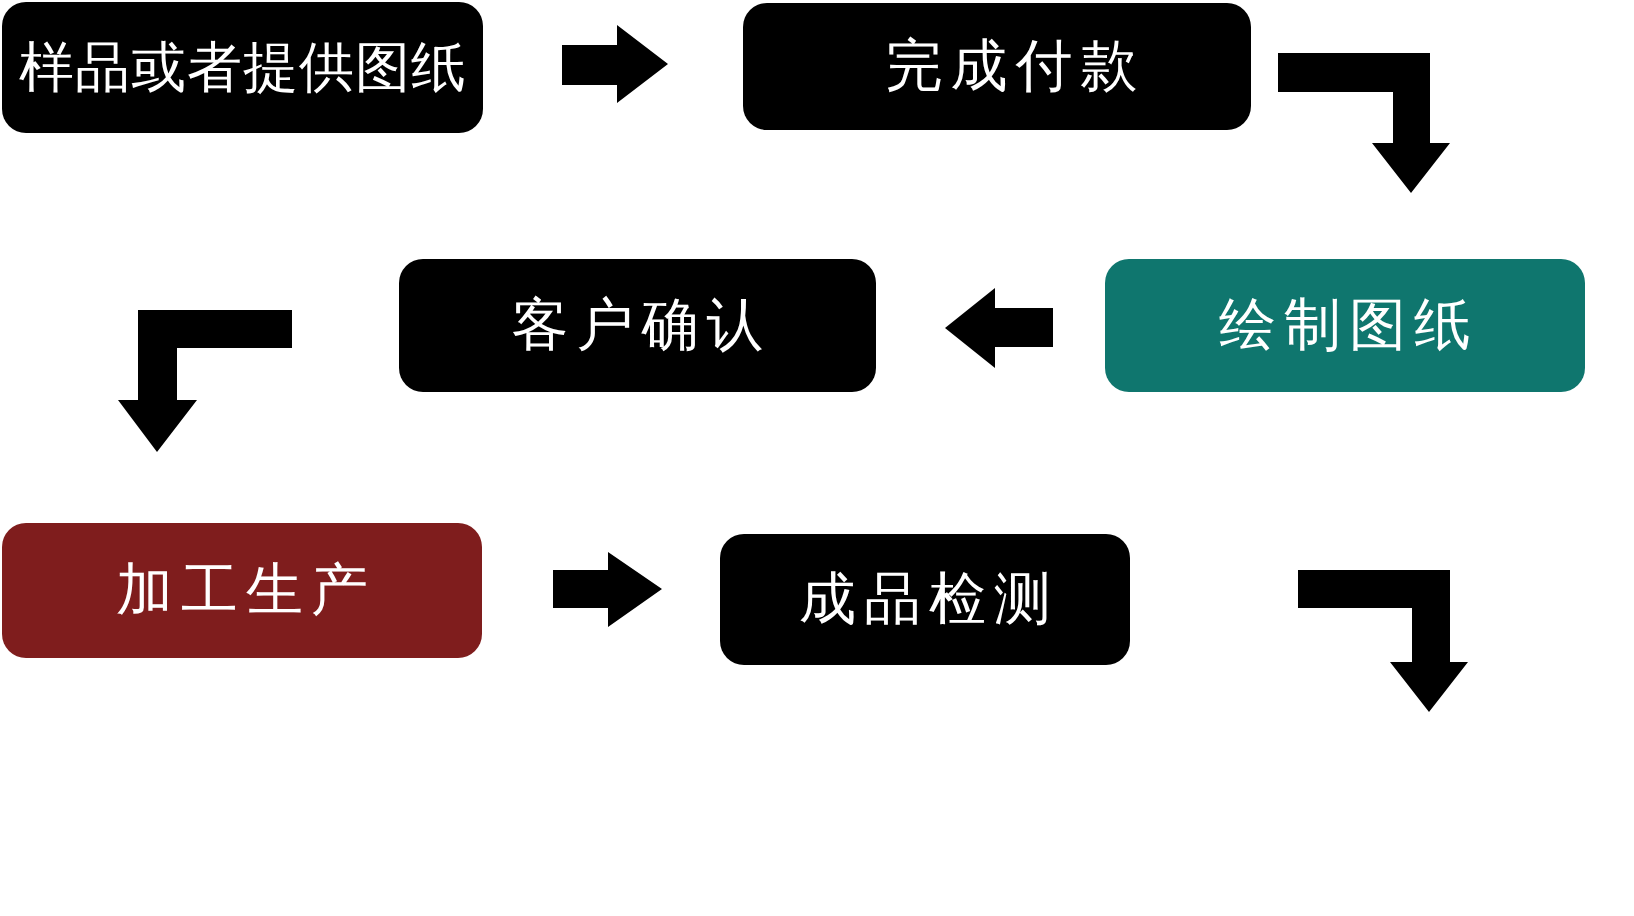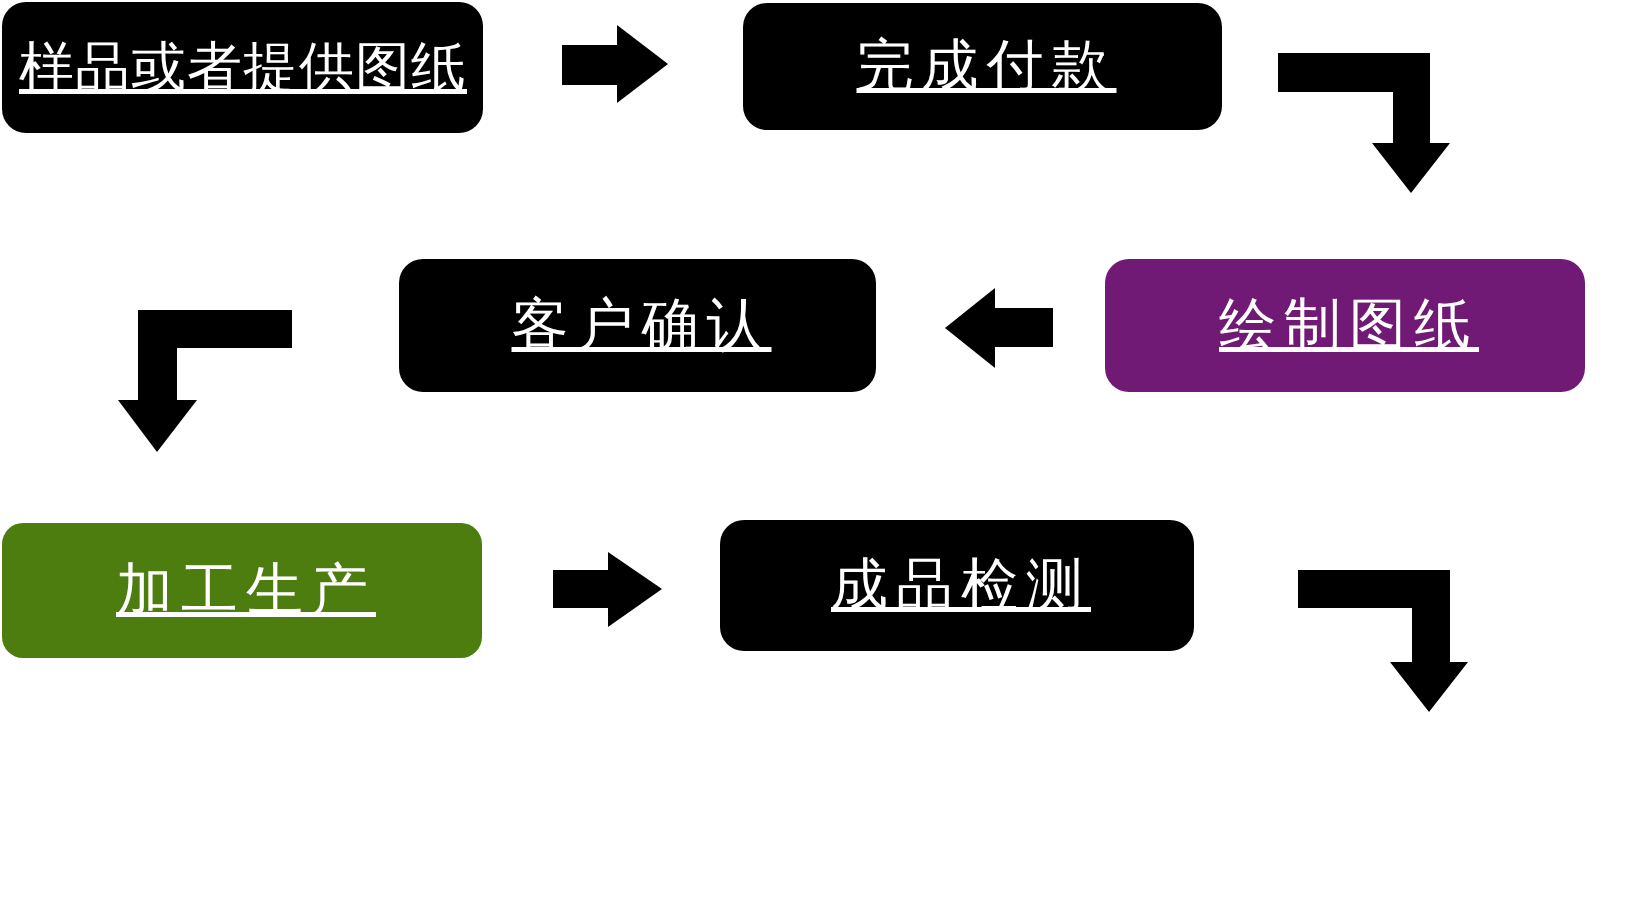--- a/index.html
+++ b/index.html
@@ -21,34 +21,33 @@
     color: #ffffff;
     border-radius: 24px;
     display: flex;
     align-items: center;
     justify-content: center;
     font-size: 57px;
     font-weight: 500;
     letter-spacing: 8px;
     text-indent: 8px; 
     white-space: nowrap;
-    text-decoration: underline;
   }
   .node--tight {
     font-size: 55px;
     letter-spacing: 1px;
     text-indent: 1px;
   }
   
   #node-sample      { left: 2px;    top: 2px;   width: 481px; height: 131px; }
   #node-payment     { left: 743px;  top: 3px;   width: 479px; height: 127px; }
   #node-drawing     { left: 1105px; top: 259px; width: 480px; height: 133px; }
   #node-confirm     { left: 399px;  top: 259px; width: 477px; height: 133px; }
   #node-production  { left: 2px;    top: 523px; width: 480px; height: 135px; }
-  #node-inspection  { left: 720px;  top: 520px; width: 474px; height: 131px; }
+  #node-inspection  { left: 720px;  top: 534px; width: 410px; height: 131px; }
   #node-shipment    { left: 1153px; top: 782px; width: 471px; height: 131px; }
 
   #arrow-layer {
     position: absolute;
     left: 0;
     top: 0;
     width: 1634px;
     height: 916px;
   }
   #arrow-layer polygon {
@@ -65,24 +64,24 @@
     <polygon points="562,45 617,45 617,25 668,64 617,103 617,85 562,85" style="fill: rgb(0, 0, 0);"></polygon>
     <polygon points="1278,53 1430,53 1430,143 1450,143 1411,193 1372,143 1393,143 1393,92 1278,92" style="fill: rgb(0, 0, 0);"></polygon>
     <polygon points="1053,308 995,308 995,288 945,328 995,368 995,347 1053,347" style="fill: rgb(0, 0, 0);"></polygon>
     <polygon points="138,310 292,310 292,348 177,348 177,400 197,400 157,452 118,400 138,400" style="fill: rgb(0, 0, 0);"></polygon>
     <polygon points="553,570 608,570 608,552 662,589 608,627 608,608 553,608" style="fill: rgb(0, 0, 0);"></polygon>
     <polygon points="1298,570 1450,570 1450,662 1468,662 1429,712 1390,662 1412,662 1412,608 1298,608" style="fill: rgb(0, 0, 0);"></polygon>
   </svg>
 
   <div class="node node--tight" id="node-sample" style="background: rgb(0, 0, 0); color: rgb(255, 255, 255);">样品或者提供图纸</div>
 
-  <div class="node" id="node-payment" style="background: rgb(0, 0, 0); color: rgb(255, 255, 255);">完成付款</div>
+  <div class="node" id="node-payment" style="background: rgb(0, 0, 0); color: rgb(255, 255, 255); padding-left: 29px;">完成付款</div>
 
-  <div class="node" id="node-drawing" style="background: #701a75; color: rgb(255, 255, 255);">绘制图纸</div>
+  <div class="node" id="node-drawing" style="background: #0f766e; color: rgb(255, 255, 255);">绘制图纸</div>
 
   <div class="node" id="node-confirm" style="background: rgb(0, 0, 0); color: rgb(255, 255, 255);">客户确认</div>
 
-  <div class="node" id="node-production" style="background: #4d7c0f; color: rgb(255, 255, 255); border-radius: 21px;">加工生产</div>
+  <div class="node" id="node-production" style="background: #7f1d1d; color: rgb(255, 255, 255);">加工生产</div>
 
   <div class="node" id="node-inspection" style="background: rgb(0, 0, 0); color: rgb(255, 255, 255);">成品检测</div>
 
 
 </div>
 
 </body></html>

